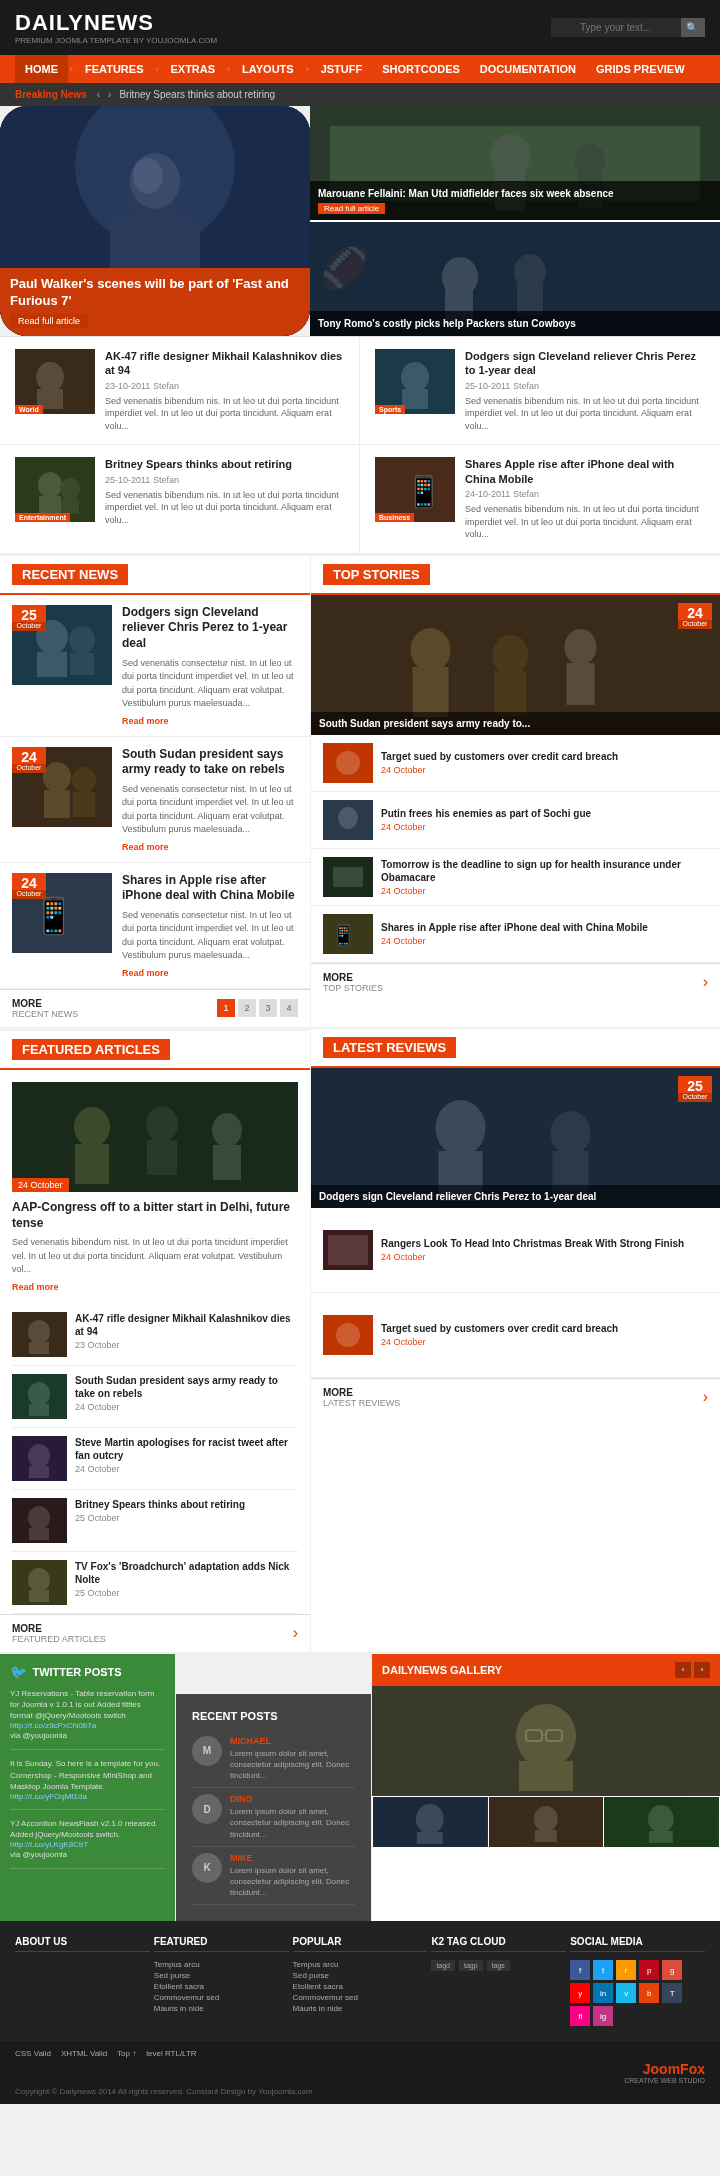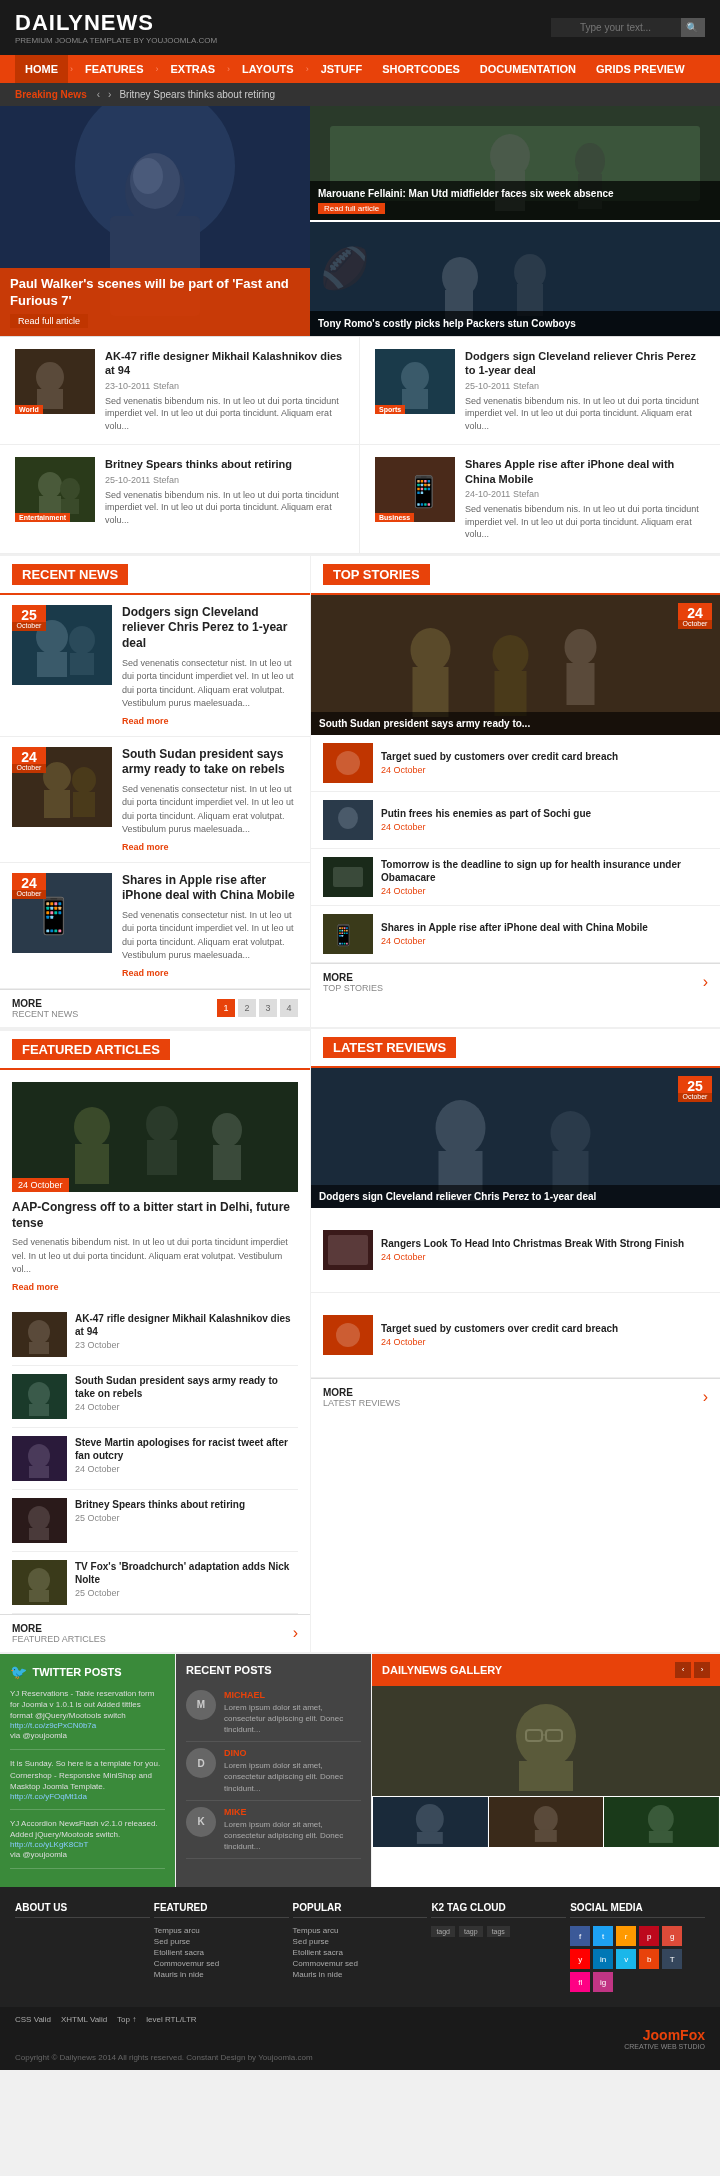--- a/index.html
+++ b/index.html
@@ -19,21 +19,21 @@
     .nav-item.active { background: #c03500; }
     .nav-separator { color: #ff8866; margin: 0 2px; font-size: 9px; }
     
     
     .breaking-news { background: #333; padding: 6px 15px; display: flex; align-items: center; font-size: 10px; color: #ccc; }
     .breaking-label { color: #e8420a; font-weight: bold; margin-right: 10px; }
     .breaking-arrows { color: #aaa; margin-right: 8px; cursor: pointer; }
     
     
     .hero { display: flex; width: 100%; height: 230px; }
-    .hero-main { width: 310px; position: relative; background: #1a2a3a; overflow: hidden; flex-shrink: 0; }
+    .hero-main { width: 310px; position: relative; background: #1a2a3a; overflow: hidden; flex-shrink: 0; border-radius: 27px; }
     .hero-main-img { width: 100%; height: 100%; background: linear-gradient(135deg, #1a2a4a 0%, #2a3a5a 50%, #1a1a2a 100%); position: relative; }
     .hero-caption { position: absolute; bottom: 0; left: 0; right: 0; background: rgba(220,60,0,0.9); padding: 8px 10px; }
     .hero-caption-title { color: #fff; font-size: 13px; font-weight: bold; line-height: 1.3; }
     .hero-caption-btn { background: #c03500; color: #fff; font-size: 9px; padding: 2px 8px; margin-top: 4px; display: inline-block; cursor: pointer; }
     .hero-side { flex: 1; display: flex; flex-direction: column; }
     .hero-side-top { flex: 1; position: relative; background: #2a3a2a; overflow: hidden; border-bottom: 2px solid #fff; }
     .hero-side-caption { position: absolute; bottom: 0; left: 0; right: 0; background: rgba(0,0,0,0.7); padding: 6px 8px; }
     .hero-side-caption-text { color: #fff; font-size: 10px; font-weight: bold; line-height: 1.3; }
     .hero-side-caption-btn { background: #e8420a; color: #fff; font-size: 8px; padding: 1px 6px; margin-top: 3px; display: inline-block; cursor: pointer; }
     .hero-side-bottom { flex: 1; position: relative; background: #1a2a3a; overflow: hidden; }
@@ -131,21 +131,21 @@
     .review-date { font-size: 9px; color: #e8420a; }
     
     
     .bottom-three { display: flex; background: #f0f0f0; gap: 1px; margin-top: 2px; }
     .twitter-col { width: 175px; background: #3a8a3a; padding: 10px; flex-shrink: 0; }
     .twitter-header { color: #fff; font-size: 11px; font-weight: bold; margin-bottom: 8px; display: flex; align-items: center; gap: 5px; }
     .twitter-icon { color: #6af; font-size: 14px; }
     .tweet-item { border-bottom: 1px solid rgba(255,255,255,0.2); padding-bottom: 8px; margin-bottom: 8px; }
     .tweet-text { font-size: 8px; color: #ddd; line-height: 1.4; }
     .tweet-link { color: #8cf; font-size: 8px; }
-    .recent-posts-col { width: 195px; background: #444; padding: 10px; flex-shrink: 0; }
+    .recent-posts-col { width: 195px; background: #444; padding: 16px; flex-shrink: 0; margin-top: 40px; }
     .rp-header { color: #fff; font-size: 11px; font-weight: bold; margin-bottom: 8px; }
     .rp-item { display: flex; gap: 8px; padding: 6px 0; border-bottom: 1px solid #555; align-items: flex-start; }
     .rp-avatar { width: 30px; height: 30px; border-radius: 50%; background: #666; flex-shrink: 0; display: flex; align-items: center; justify-content: center; color: #ccc; font-size: 10px; font-weight: bold; }
     .rp-content { flex: 1; }
     .rp-author { color: #e8420a; font-size: 9px; font-weight: bold; }
     .rp-text { color: #aaa; font-size: 8px; line-height: 1.4; margin-top: 2px; }
     .gallery-col { flex: 1; background: #fff; padding: 0; }
     .gallery-header { background: #e8420a; padding: 8px 10px; display: flex; align-items: center; justify-content: space-between; }
     .gallery-title { color: #fff; font-size: 11px; font-weight: bold; }
     .gallery-arrows { display: flex; gap: 3px; }

